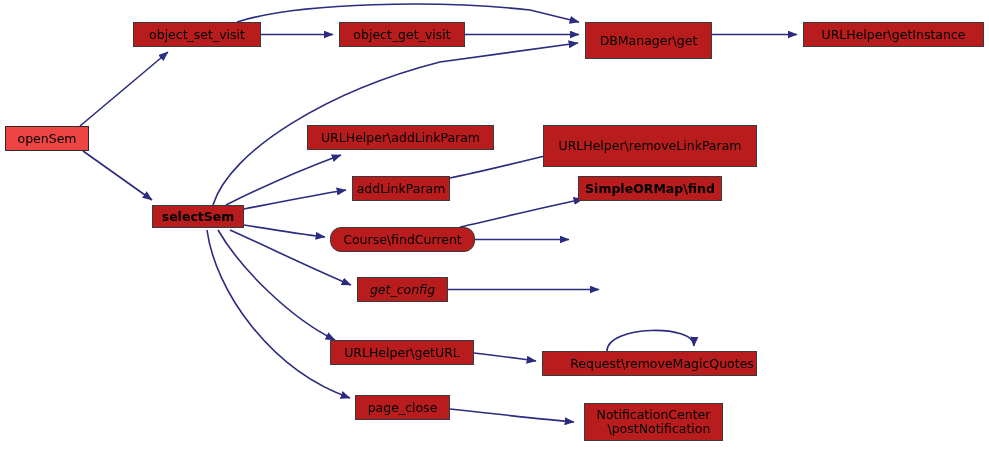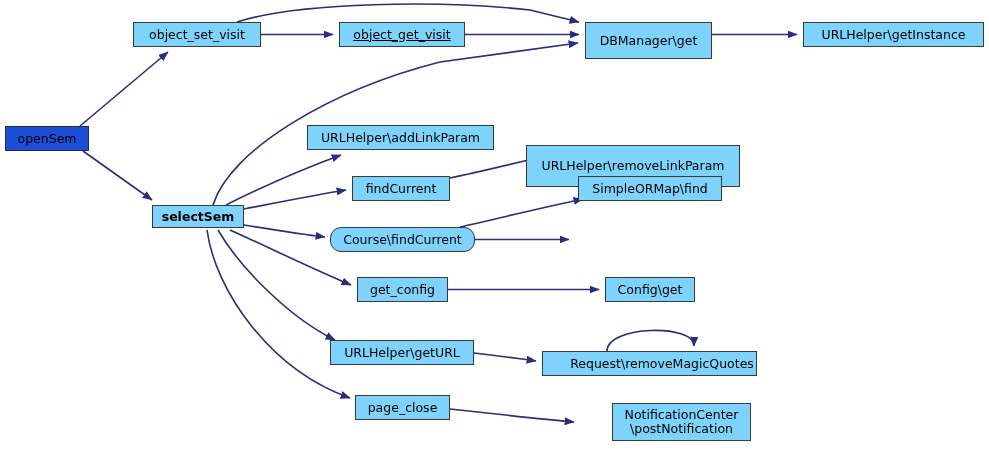--- a/index.html
+++ b/index.html
@@ -8,33 +8,33 @@
     width:989px;height:450px;
     background:#ffffff;
     font-family:"DejaVu Sans","Liberation Sans",sans-serif;
     overflow:hidden;
   }
   #edge-layer{position:absolute;left:0;top:0;width:989px;height:450px;}
   .node{
     position:absolute;
     box-sizing:border-box;
     border:1px solid #3a3a3a;
-    background:#7dd3fc;
+    background:#b91c1c;
     color:#000000;
     font-size:12.5px;
     line-height:1.12;
     display:flex;
     align-items:center;
     justify-content:center;
     text-align:center;
     white-space:pre-line;
     letter-spacing:0px;
   }
   .node.highlight{
-    background:#1d4ed8;
+    background:#ef4444;
     border-color:#2b2b2b;
   }
 </style>
 </head>
 <body>
 
 <div id="canvas">
 
   <svg id="edge-layer" viewBox="0 0 989 450" xmlns="http://www.w3.org/2000/svg">
     <defs>
@@ -83,45 +83,44 @@
       <path d="M607,351 C607,325 695,324 694,346"></path>
 
       <path d="M450,409 C495,414 540,419 574,422"></path>
     </g>
   </svg>
 
   <div class="node highlight" style="left:5px;top:126px;width:84px;height:25px;">openSem</div>
 
   <div class="node" style="left:133px;top:22px;width:128px;height:25px;">object_set_visit</div>
 
-  <div class="node" style="left:339px;top:22px;width:126px;height:25px;text-decoration:underline;">object_get_visit</div>
+  <div class="node" style="left:339px;top:22px;width:126px;height:25px;">object_get_visit</div>
 
   <div class="node" style="left:585px;top:22px;width:127px;height:37px;">DBManager\get</div>
 
   <div class="node" style="left:803px;top:22px;width:181px;height:25px;">URLHelper\getInstance</div>
 
   <div class="node" style="left:307px;top:125px;width:187px;height:25px;">URLHelper\addLinkParam</div>
 
-  <div class="node" style="left:526px;top:125px;width:214px;height:42px;margin-top:20px;">URLHelper\removeLinkParam</div>
+  <div class="node" style="left:543px;top:125px;width:214px;height:42px;">URLHelper\removeLinkParam</div>
 
   <div class="node" style="left:152px;top:205px;width:92px;height:23px;font-weight:bold;">selectSem</div>
 
-  <div class="node" style="left:352px;top:176px;width:98px;height:25px;">findCurrent</div>
+  <div class="node" style="left:352px;top:176px;width:98px;height:25px;">addLinkParam</div>
 
-  <div class="node" style="left:578px;top:176px;width:144px;height:25px;">SimpleORMap\find</div>
+  <div class="node" style="left:578px;top:176px;width:144px;height:25px;font-weight:bold;">SimpleORMap\find</div>
 
   <div class="node" style="left:330px;top:227px;width:145px;height:25px;border-radius:11px;">Course\findCurrent</div>
 
 
-  <div class="node" style="left:357px;top:277px;width:91px;height:25px;">get_config</div>
+  <div class="node" style="left:357px;top:277px;width:91px;height:25px;font-style:italic;">get_config</div>
 
-  <div class="node" style="left:605px;top:277px;width:90px;height:25px;">Config\get</div>
 
   <div class="node" style="left:330px;top:340px;width:144px;height:25px;text-align:right;">URLHelper\getURL</div>
 
   <div class="node" style="left:542px;top:351px;width:215px;height:25px;padding-left:25px;">Request\removeMagicQuotes</div>
 
   <div class="node" style="left:355px;top:395px;width:95px;height:25px;">page_close</div>
 
-  <div class="node" style="left:612px;top:403px;width:139px;height:38px;">NotificationCenter
+  <div class="node" style="left:584px;top:403px;width:139px;height:38px;text-align:right;">NotificationCenter
 \postNotification</div>
 
 </div>
 
 </body></html>

